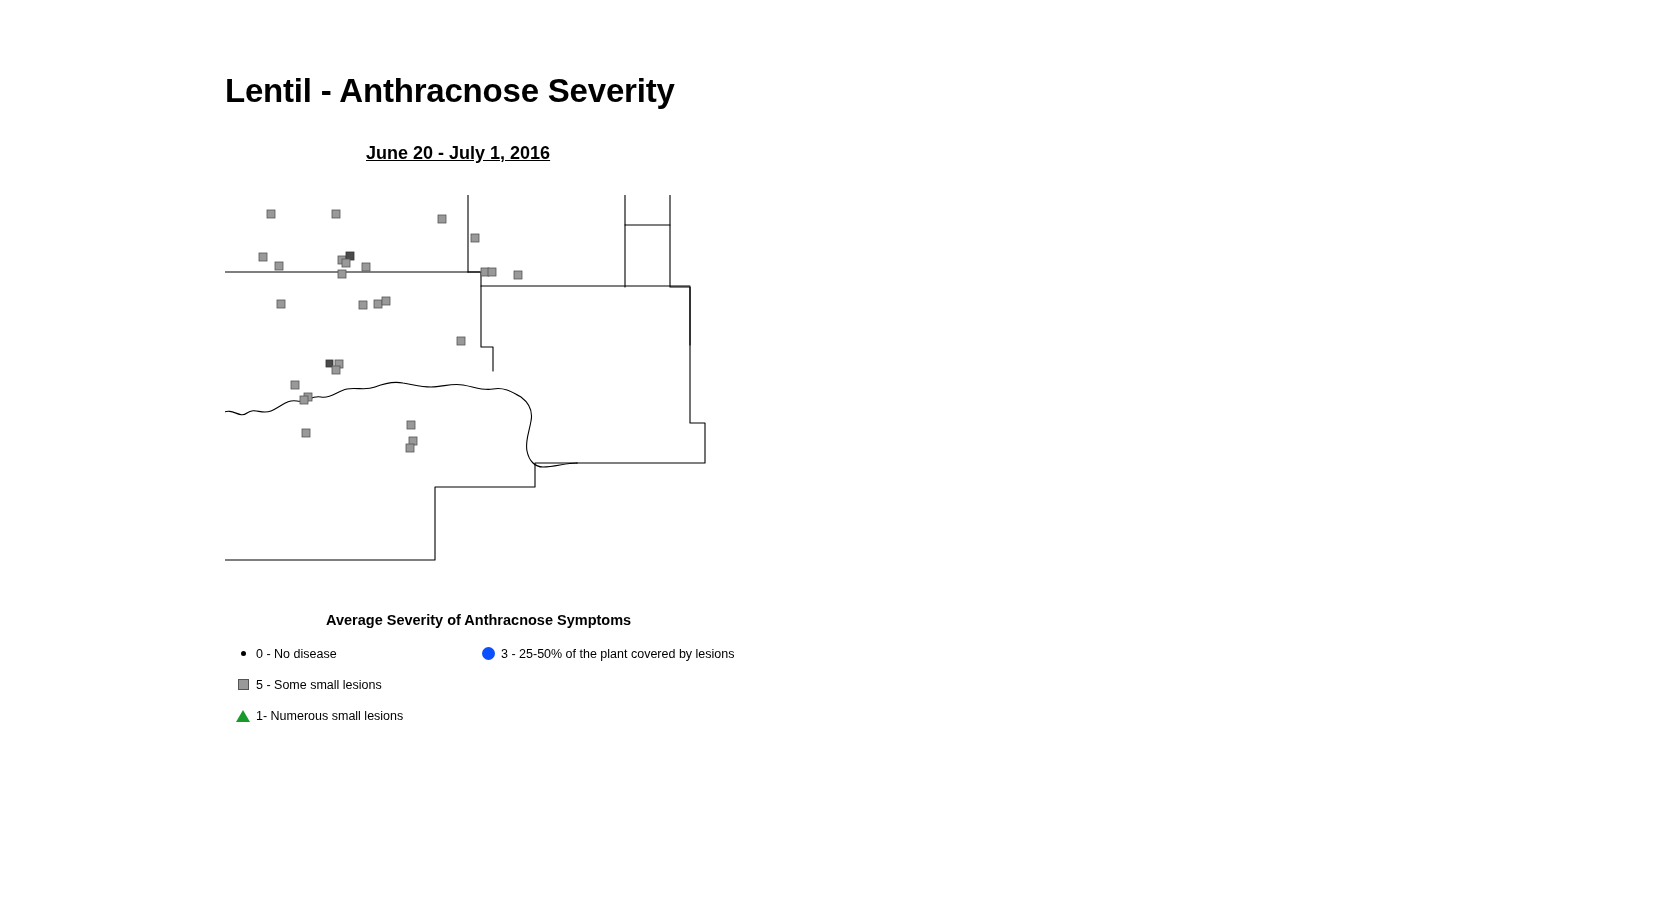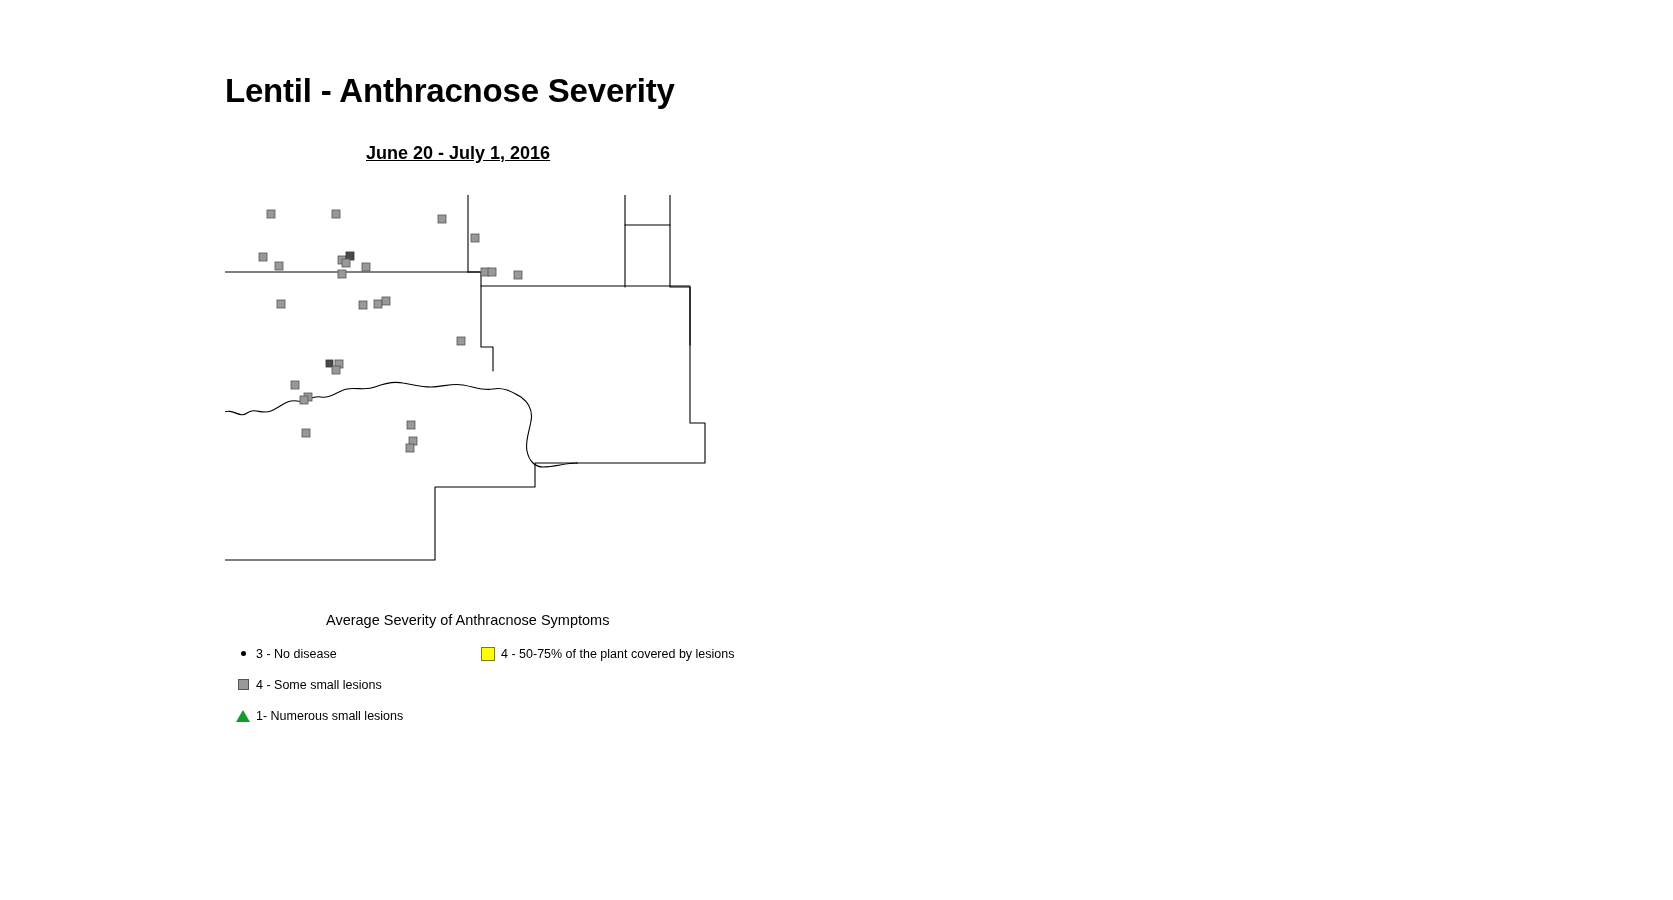--- a/index.html
+++ b/index.html
@@ -47,21 +47,21 @@
     height: 400px;
   }
   .map-svg {
     display: block;
   }
   .legend-title {
     position: absolute;
     left: 326px;
     top: 612px;
     font-size: 14.5px;
-    font-weight: normal;
+    font-weight: bold;
     white-space: nowrap;
   }
   .legend {
     position: absolute;
     left: 230px;
     top: 638px;
     width: 560px;
   }
   .legend-col {
     position: absolute;
@@ -203,40 +203,40 @@
 
   <div class="legend-title">Average Severity of Anthracnose Symptoms</div>
 
   <div class="legend">
 
     <div class="legend-col left">
       <div class="legend-row">
         <span class="legend-sym">
             <span class="sym-dot"></span>
           </span>
-        <span class="legend-label">3 - No disease</span>
+        <span class="legend-label">0 - No disease</span>
       </div>
       <div class="legend-row">
         <span class="legend-sym">
             <span class="sym-square-grey"></span>
           </span>
-        <span class="legend-label">4 - Some small lesions</span>
+        <span class="legend-label">5 - Some small lesions</span>
       </div>
       <div class="legend-row">
         <span class="legend-sym">
             <span class="sym-triangle-green"></span>
           </span>
         <span class="legend-label">1- Numerous small lesions</span>
       </div>
     </div>
 
     <div class="legend-col right">
       <div class="legend-row">
         <span class="legend-sym">
-            <span class="sym-square-yellow"></span>
-          </span>
-        <span class="legend-label">4 - 50-75% of the plant covered by lesions</span>
+            <span class="sym-circle-blue"></span>
+          </span>
+        <span class="legend-label">3 - 25-50% of the plant covered by lesions</span>
       </div>
     </div>
 
   </div>
 
 </div>
 
 </body></html>

